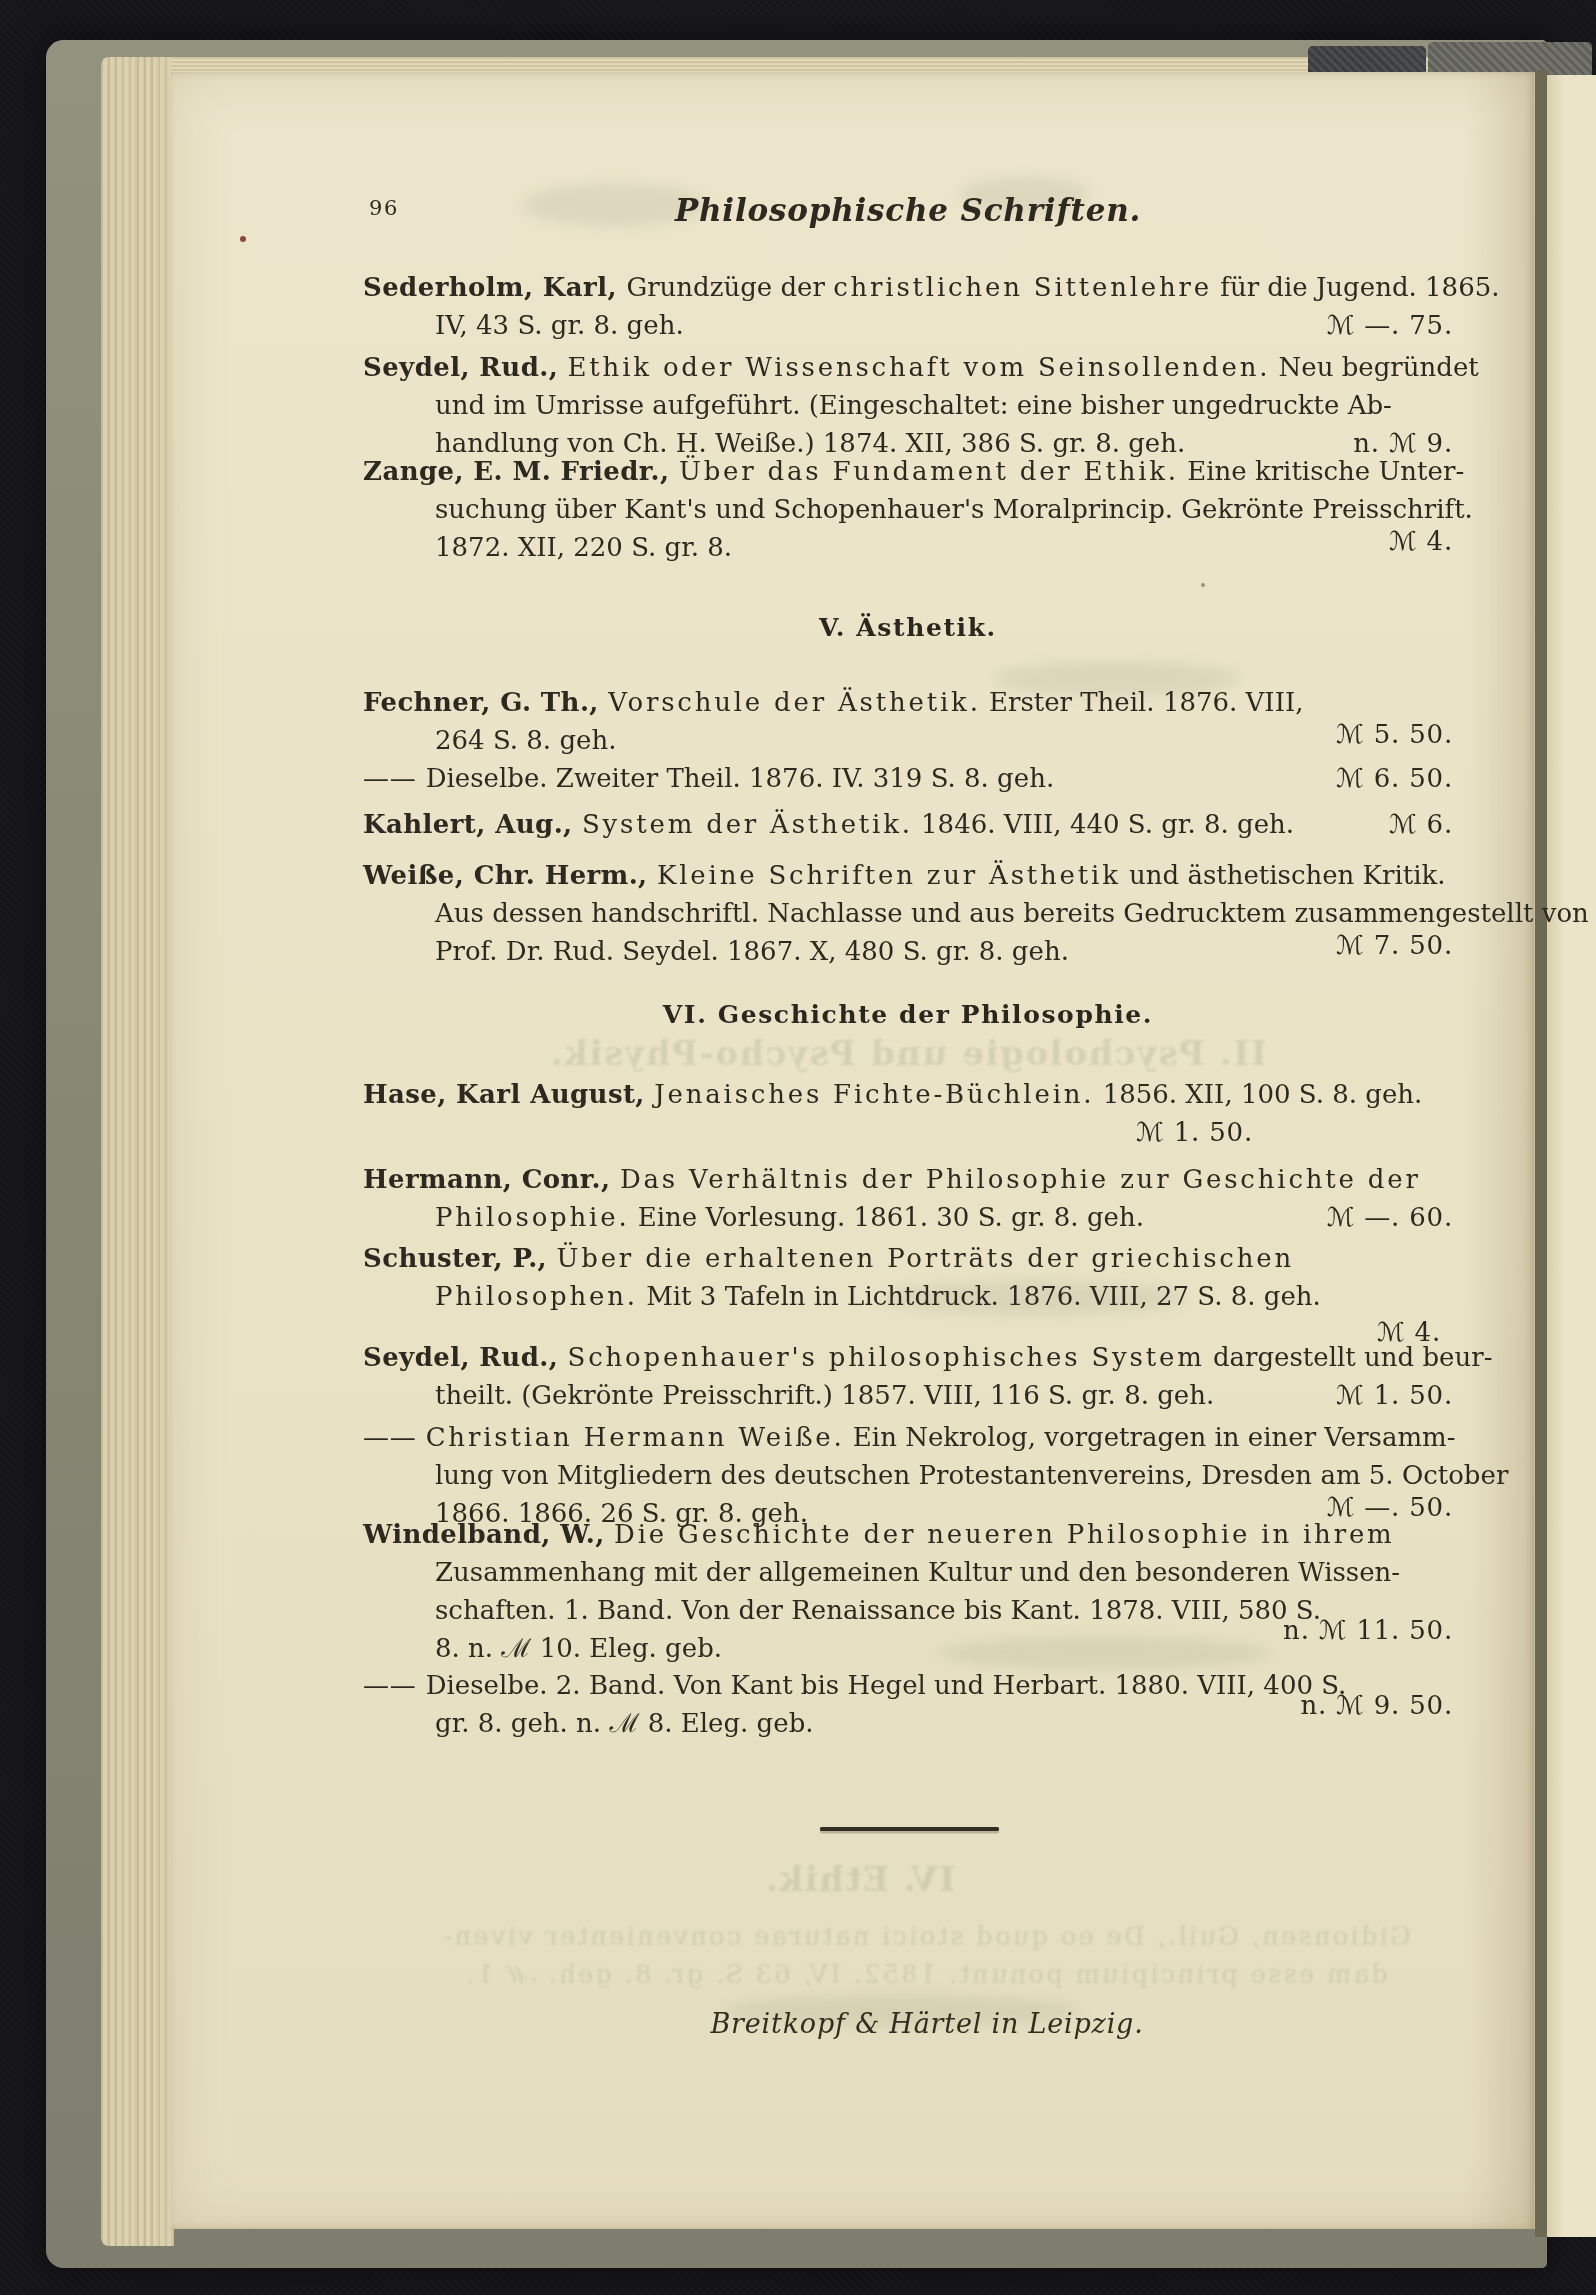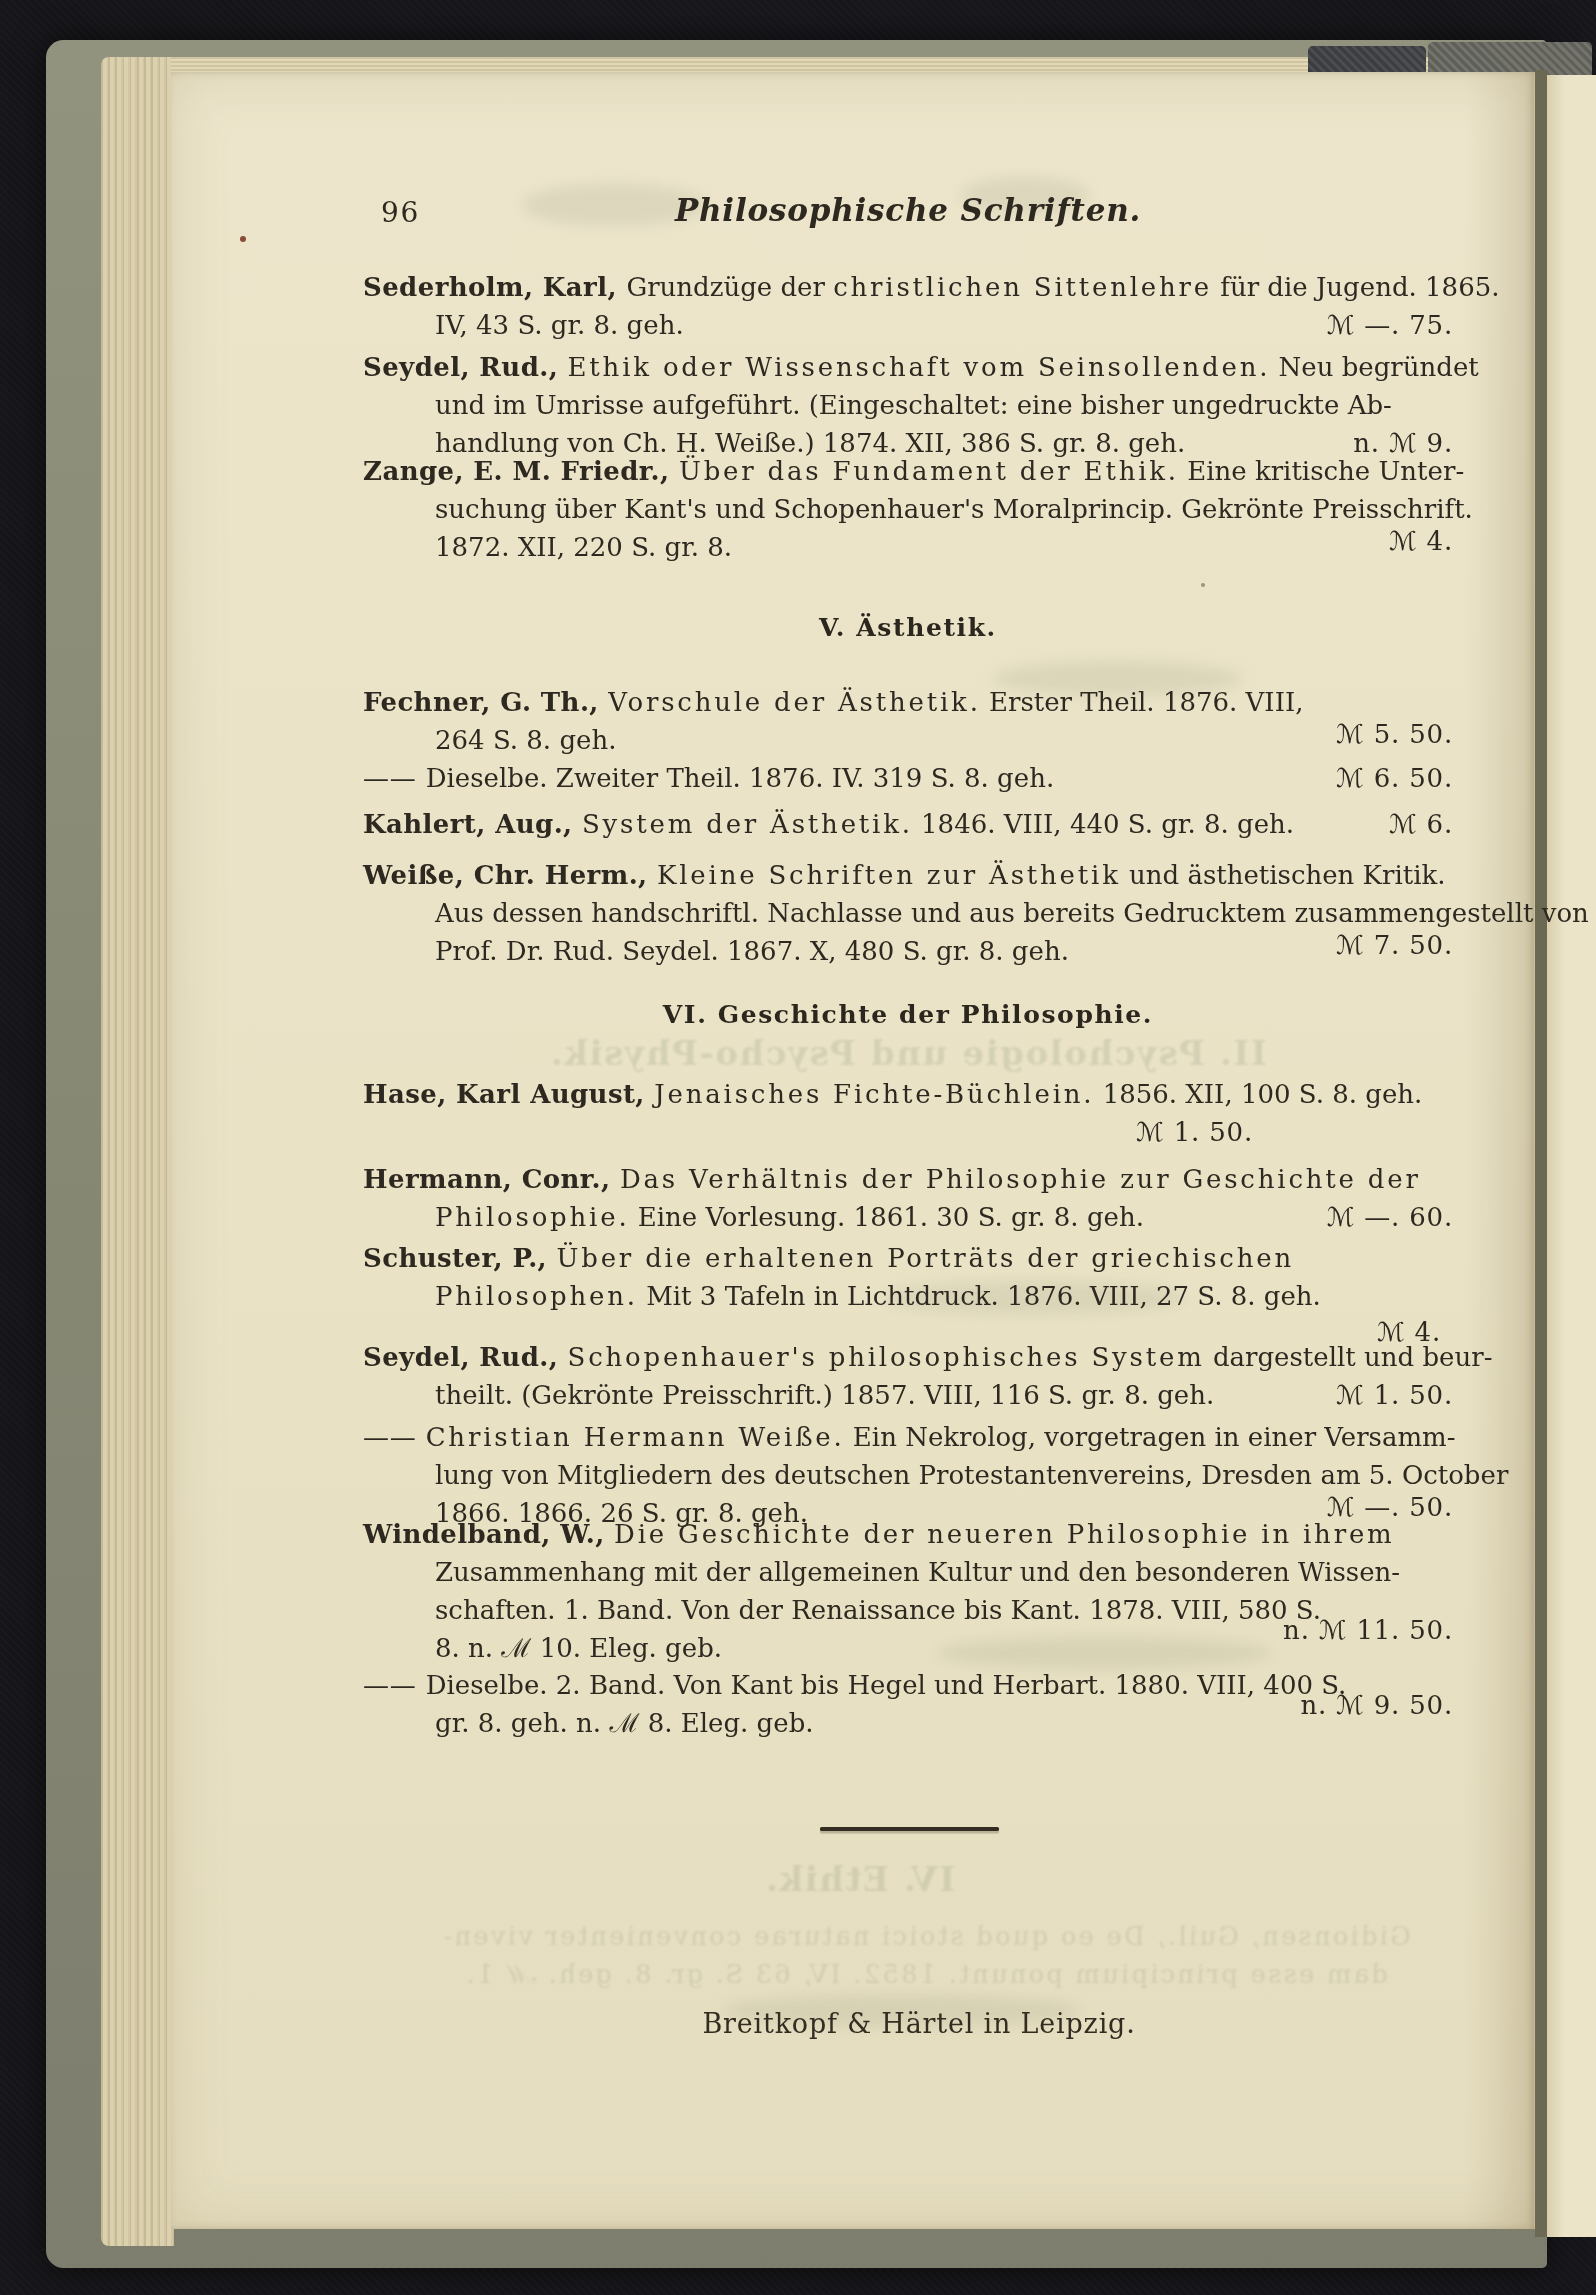--- a/index.html
+++ b/index.html
@@ -47,36 +47,36 @@
     background:repeating-linear-gradient(45deg,#74736c 0 3.2px,#60605b 3.2px 6.4px);
     border-radius:4.8px;
   }
   #cloth-patch-b{
     left:1308px;top:46px;width:118px;height:30px;
     background:repeating-linear-gradient(45deg,#4c4d50 0 3.2px,#3c3d40 3.2px 6.4px);
     border-radius:4.8px;
   }
   
   .ink{color:#2e2920;}
-  #page-number{left:381px;top:196px;font-size:28px;letter-spacing:1.6px;}
+  #page-number{left:369px;top:196px;font-size:21px;letter-spacing:1.6px;}
   #running-title{left:363px;top:192px;width:1090px;text-align:center;font-size:31px;font-weight:bold;letter-spacing:0.8px;font-style:italic;}
   .entry{left:363px;width:1090px;color:#2e2920;}
   .ln{position:relative;height:38px;line-height:38px;white-space:nowrap;font-size:26px;}
   .ind{padding-left:72px;}
   .b{font-weight:bold;letter-spacing:0.4px;margin-top:32px;}
   .s{letter-spacing:2.8px;}
   .d{letter-spacing:0.8px;}
   .price{position:absolute;right:0;top:0;letter-spacing:0.8px;font-family:"DejaVu Serif","DejaVu Sans",serif;}
   .price.up{top:-17.6px;}
   .price.up-sm{top:-6.4px;}
   .price.in-250{right:200px;}
   .price.in-15{right:12px;}
   .section-heading{left:363px;width:1090px;text-align:center;font-size:25px;font-weight:bold;letter-spacing:1.6px;color:#2c271e;}
   #divider-rule{left:820px;top:1827px;width:179px;height:4px;background:#332c21;border-radius:1.6px;box-shadow:0 2.4px 0.8px rgba(51,44,33,.25);}
-  #footer-imprint{left:374px;top:2008px;width:1090px;text-align:center;font-size:27px;letter-spacing:0.8px;color:#332c21;}
+  #footer-imprint{left:382px;top:2008px;width:1090px;text-align:center;font-size:27px;letter-spacing:0.8px;color:#332c21;font-style:italic;}
   
   .ghost{transform:scaleX(-1);color:#6e7a64;opacity:.17;filter:blur(1px);white-space:nowrap;}
   .ghost-heading{font-size:34px;font-weight:bold;letter-spacing:1.6px;}
   .ghost-line{font-size:25.5px;letter-spacing:2.4px;}
   #ghost-heading-mid{left:363px;top:1033px;width:1090px;text-align:center;}
   #ghost-heading-bottom{left:315px;top:1859px;width:1090px;text-align:center;}
   #ghost-line-1{left:399px;top:1921px;width:1054px;text-align:center;}
   #ghost-line-2{left:399px;top:1956px;width:1054px;text-align:center;}
   .smudge{background:rgba(125,135,108,.14);filter:blur(6.4px);border-radius:50%;}
   .speck{border-radius:50%;}

